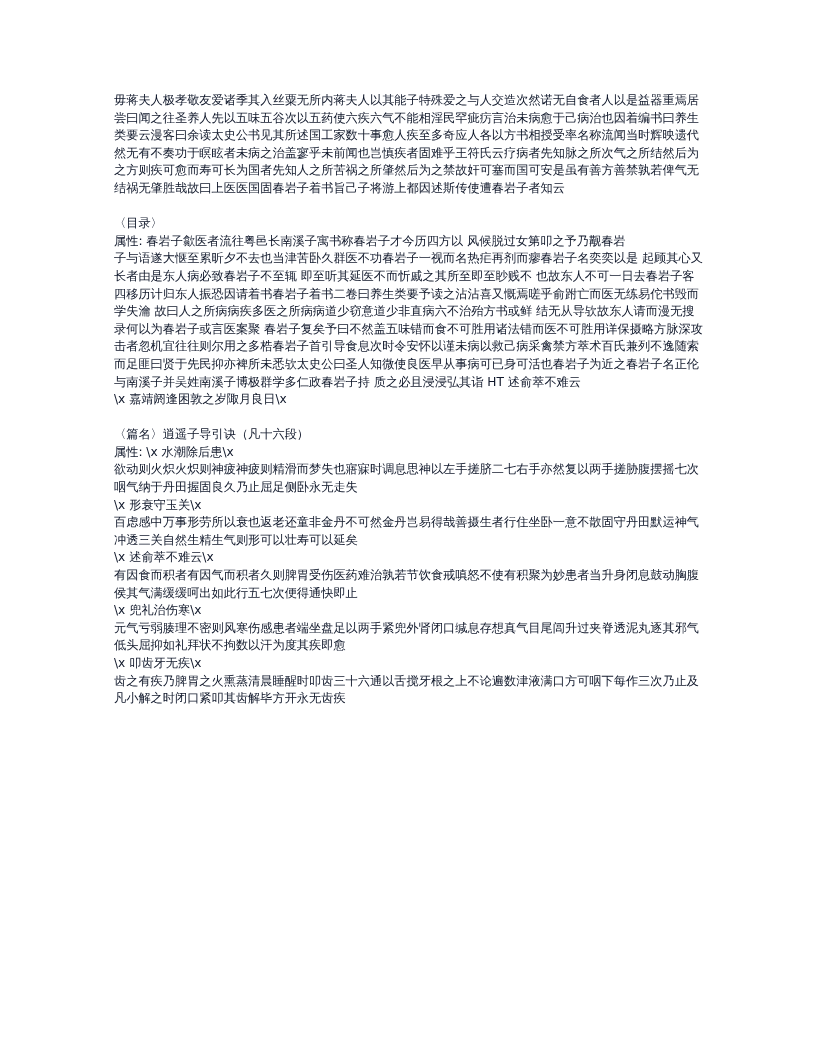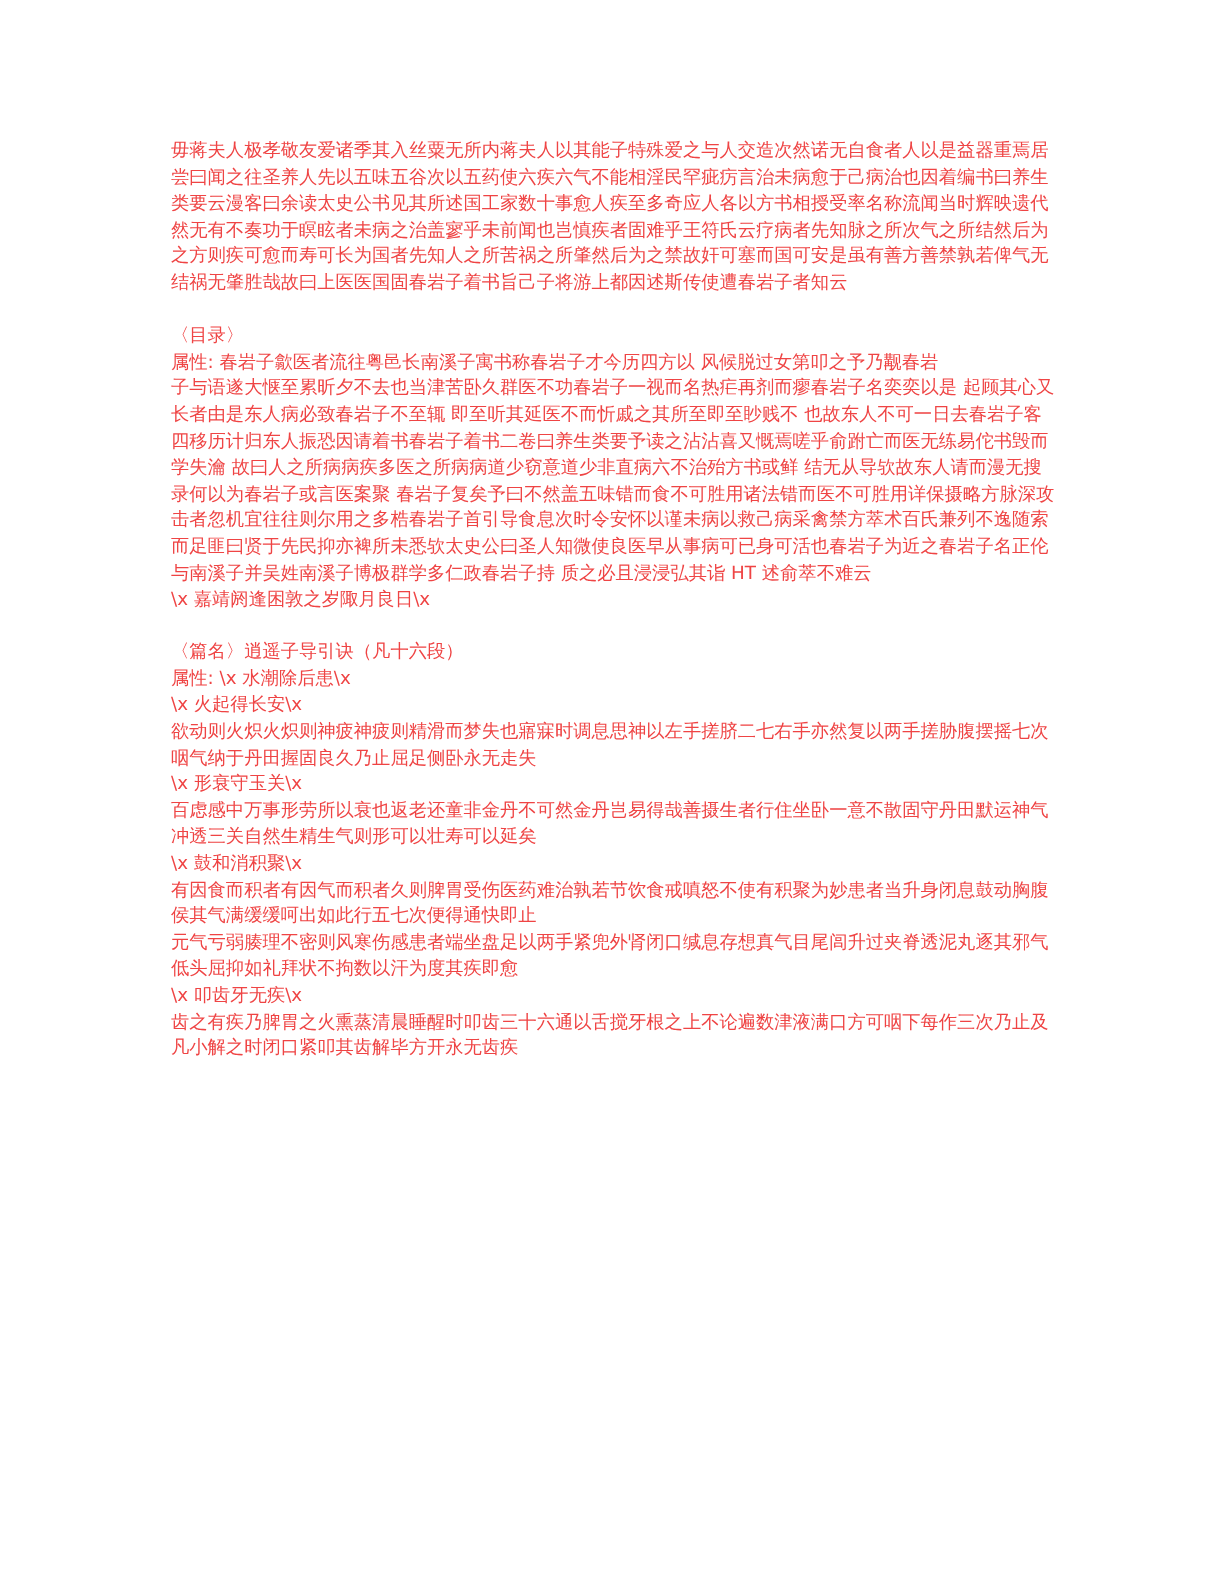--- a/index.html
+++ b/index.html
@@ -45,33 +45,33 @@
     font-size: 12.2px;
   }
   .marker {
     
   }
 </style>
 </head>
 <body>
 
 <div class="page" style="background: rgb(255, 255, 255);">
-  <div class="text-body" id="text-body" style="color: #ef4444;">
+  <div class="text-body" id="text-body" style="color: #0f172a;">
       <div class="para">毋蒋夫人极孝敬友爱诸季其入丝粟无所内蒋夫人以其能子特殊爱之与人交造次然诺无自食者人以是益器重焉居尝曰闻之往圣养人先以五味五谷次以五药使六疾六气不能相淫民罕疵疠言治未病愈于己病治也因着编书曰养生类要云漫客曰余读太史公书见其所述国工家数十事愈人疾至多奇应人各以方书相授受率名称流闻当时辉映遗代然无有不奏功于瞑眩者未病之治盖寥乎未前闻也岂慎疾者固难乎王符氏云疗病者先知脉之所次气之所结然后为之方则疾可愈而寿可长为国者先知人之所苦祸之所肇然后为之禁故奸可塞而国可安是虽有善方善禁孰若俾气无结祸无肇胜哉故曰上医医国固春岩子着书旨己子将游上都因述斯传使遭春岩子者知云</div>
       <div class="blank-line">&nbsp;</div>
       <div class="para marker">〈目录〉</div>
       <div class="para">属性: 春岩子歙医者流往粤邑长南溪子寓书称春岩子才今历四方以  风候脱过女第叩之予乃觏春岩</div>
       <div class="para">子与语遂大惬至累昕夕不去也当津苦卧久群医不功春岩子一视而名热疟再剂而瘳春岩子名奕奕以是  起顾其心又长者由是东人病必致春岩子不至辄  即至听其延医不而忻戚之其所至即至眇贱不  也故东人不可一日去春岩子客四移历计归东人振恐因请着书春岩子着书二卷曰养生类要予读之沾沾喜又慨焉嗟乎俞跗亡而医无练易佗书毁而学失瀹  故曰人之所病病疾多医之所病病道少窃意道少非直病六不治殆方书或鲜  结无从导欤故东人请而漫无搜录何以为春岩子或言医案聚  春岩子复矣予曰不然盖五味错而食不可胜用诸法错而医不可胜用详保摄略方脉深攻击者忽机宜往往则尔用之多梏春岩子首引导食息次时令安怀以谨未病以救己病采禽禁方萃术百氏兼列不逸随索而足匪曰贤于先民抑亦裨所未悉欤太史公曰圣人知微使良医早从事病可已身可活也春岩子为近之春岩子名正伦与南溪子并吴姓南溪子博极群学多仁政春岩子持  质之必且浸浸弘其诣 HT  述俞萃不难云</div>
       <div class="para marker">\x 嘉靖阏逢困敦之岁陬月良日\x</div>
       <div class="blank-line">&nbsp;</div>
       <div class="para marker">〈篇名〉逍遥子导引诀（凡十六段）</div>
       <div class="para marker">属性: \x 水潮除后患\x</div>
-      <div class="para marker">\x 火起得长安\x</div>
       <div class="para">欲动则火炽火炽则神疲神疲则精滑而梦失也寤寐时调息思神以左手搓脐二七右手亦然复以两手搓胁腹摆摇七次咽气纳于丹田握固良久乃止屈足侧卧永无走失</div>
       <div class="para marker">\x 形衰守玉关\x</div>
       <div class="para">百虑感中万事形劳所以衰也返老还童非金丹不可然金丹岂易得哉善摄生者行住坐卧一意不散固守丹田默运神气冲透三关自然生精生气则形可以壮寿可以延矣</div>
-      <div class="para marker">\x 鼓和消积聚\x</div>
+      <div class="para marker">\x 述俞萃不难云\x</div>
       <div class="para">有因食而积者有因气而积者久则脾胃受伤医药难治孰若节饮食戒嗔怒不使有积聚为妙患者当升身闭息鼓动胸腹侯其气满缓缓呵出如此行五七次便得通快即止</div>
+      <div class="para marker">\x 兜礼治伤寒\x</div>
       <div class="para">元气亏弱腠理不密则风寒伤感患者端坐盘足以两手紧兜外肾闭口缄息存想真气目尾闾升过夹脊透泥丸逐其邪气低头屈抑如礼拜状不拘数以汗为度其疾即愈</div>
       <div class="para marker">\x 叩齿牙无疾\x</div>
       <div class="para">齿之有疾乃脾胃之火熏蒸清晨睡醒时叩齿三十六通以舌搅牙根之上不论遍数津液满口方可咽下每作三次乃止及凡小解之时闭口紧叩其齿解毕方开永无齿疾</div>
     </div>
 </div>
 
 </body></html>

